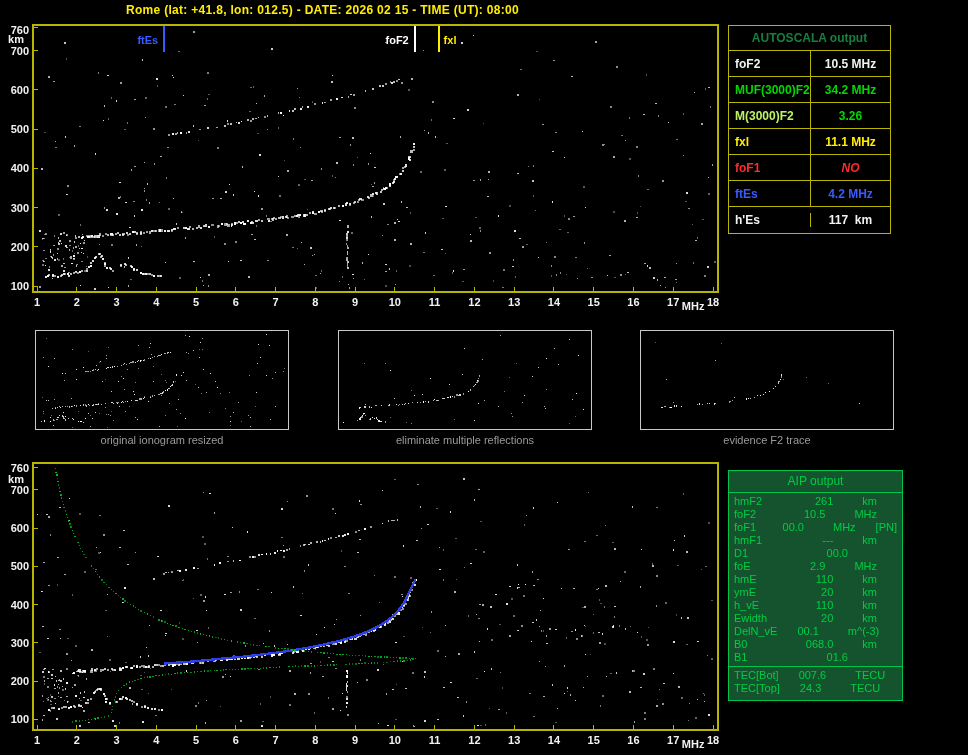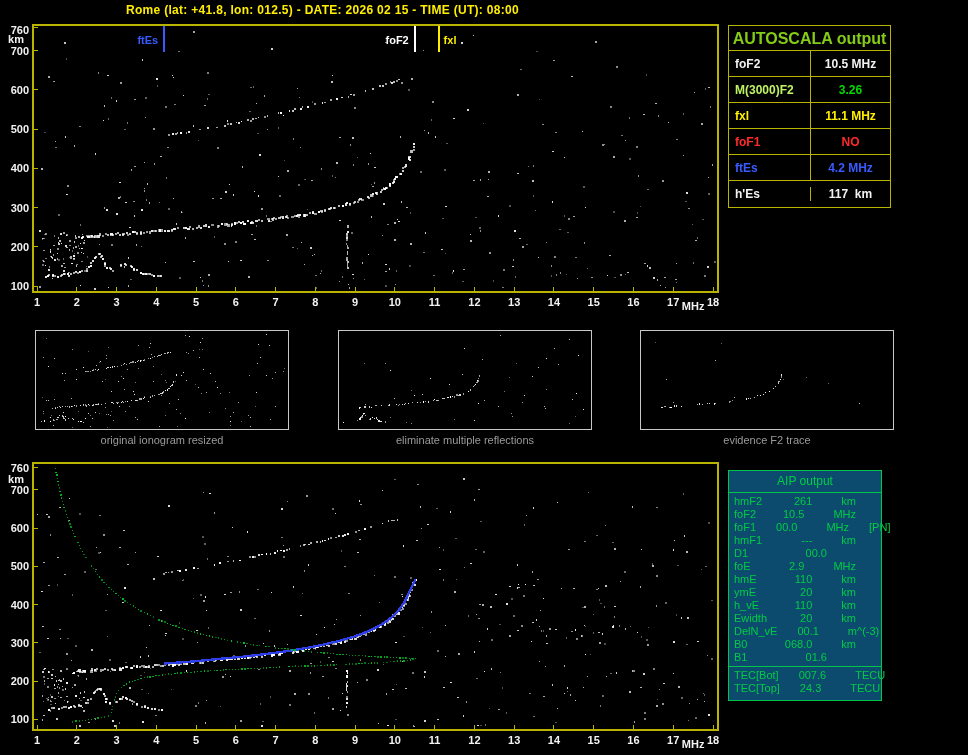--- a/index.html
+++ b/index.html
@@ -27,30 +27,30 @@
     position:absolute; top:434px; width:254px; text-align:center;
     color:#9a9a9a; font-size:11px;
   }
   #caption-0 { left:35px; } #caption-1 { left:338px; } #caption-2 { left:640px; }
   .autoscala {
     position:absolute; left:728px; top:25px; width:163px;
     border:1px solid #b9b400; background:#000;
   }
   .as-title {
     height:25px; line-height:25px; text-align:center;
-    color:#84cc16; font-weight:bold; font-size:16px;
+    color:#15803d; font-weight:bold; font-size:12px;
     border-bottom:1px solid #b9b400;
   }
   .as-row { display:flex; height:26px; border-bottom:1px solid #b9b400; font-size:12px; font-weight:bold; }
   .as-row:last-child { border-bottom:none;align-items:center; }
   .as-label { width:82px; padding-left:6px; border-right:1px solid #b9b400; display:flex; align-items:center; }
   .as-value { flex:1; display:flex; align-items:center; justify-content:center; white-space:pre; }
   .aip {
-    position:absolute; left:728px; top:470px; width:154px; height:231px;
-    border:1px solid #00c44c; background:#0c4a6e; color:#00cc44; font-size:11px;
+    position:absolute; left:728px; top:470px; width:175px; height:231px;
+    border:1px solid #00c44c; background:#14532d; color:#00cc44; font-size:11px;
   }
   .aip-title { text-align:center; padding:3px 0 4px 0; font-size:12px; border-bottom:1px solid #00c44c; margin-bottom:2px; }
   .aip-row { display:flex; height:13px; line-height:13px; padding:0 5px;gap:20px; }
   .aip-name { width:56px; white-space:pre; }
   .aip-value { width:38px; text-align:right; white-space:pre; }
   .aip-unit { padding-left:9px; white-space:pre; }
   .aip-note { margin-left:auto; white-space:pre; }
   .aip-sep { border-top:1px solid #00c44c; margin:2px 0; }
 </style>
 </head>
@@ -874,30 +874,34 @@
   </svg>
 
 <div class="autoscala">
   <div class="as-title">AUTOSCALA output</div>
   <div id="autoscala-rows">
       <div class="as-row">
         <div class="as-label" style="color: rgb(242, 242, 242);">foF2</div>
         <div class="as-value" style="color: rgb(242, 242, 242);">10.5 MHz</div>
       </div>
       <div class="as-row">
+        <div class="as-label" style="color: rgb(0, 216, 0);">MUF(3000)F2</div>
+        <div class="as-value" style="color: rgb(0, 216, 0);">34.2 MHz</div>
+      </div>
+      <div class="as-row">
         <div class="as-label" style="color: #bef264;">M(3000)F2</div>
         <div class="as-value" style="color: rgb(0, 216, 0);">3.26</div>
       </div>
       <div class="as-row">
         <div class="as-label" style="color: rgb(255, 238, 0);">fxl</div>
         <div class="as-value" style="color: rgb(255, 238, 0);">11.1 MHz</div>
       </div>
       <div class="as-row">
         <div class="as-label" style="color: rgb(255, 42, 42);">foF1</div>
-        <div class="as-value" style="color: rgb(255, 42, 42);">NO</div>
+        <div class="as-value" style="color: rgb(255, 42, 42); font-style: italic;">NO</div>
       </div>
       <div class="as-row">
         <div class="as-label" style="color: rgb(58, 90, 255);">ftEs</div>
         <div class="as-value" style="color: rgb(58, 90, 255);">4.2 MHz</div>
       </div>
       <div class="as-row">
         <div class="as-label" style="color: rgb(242, 242, 242);">h'Es</div>
         <div class="as-value" style="color: rgb(242, 242, 242);">117  km</div>
       </div>
     </div>

